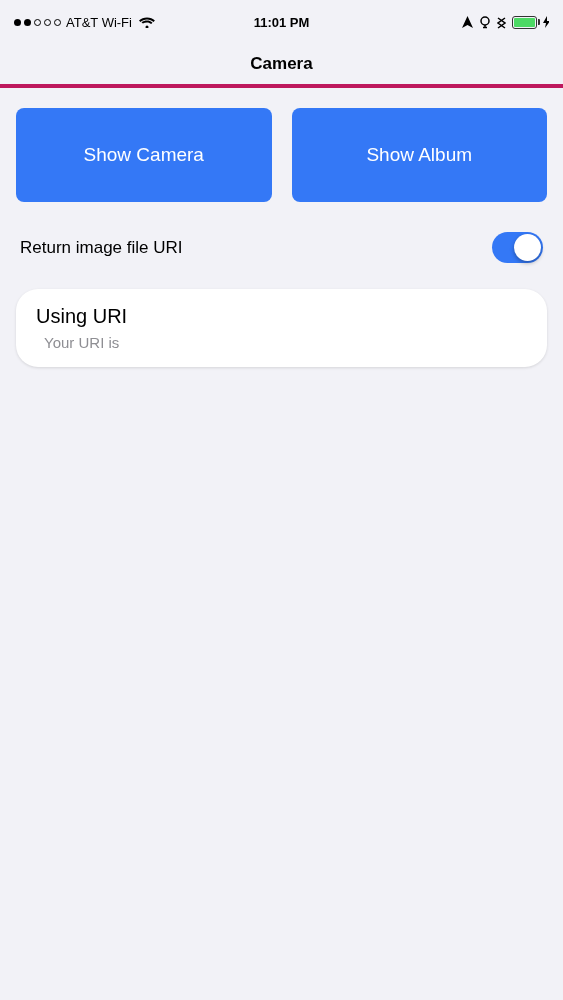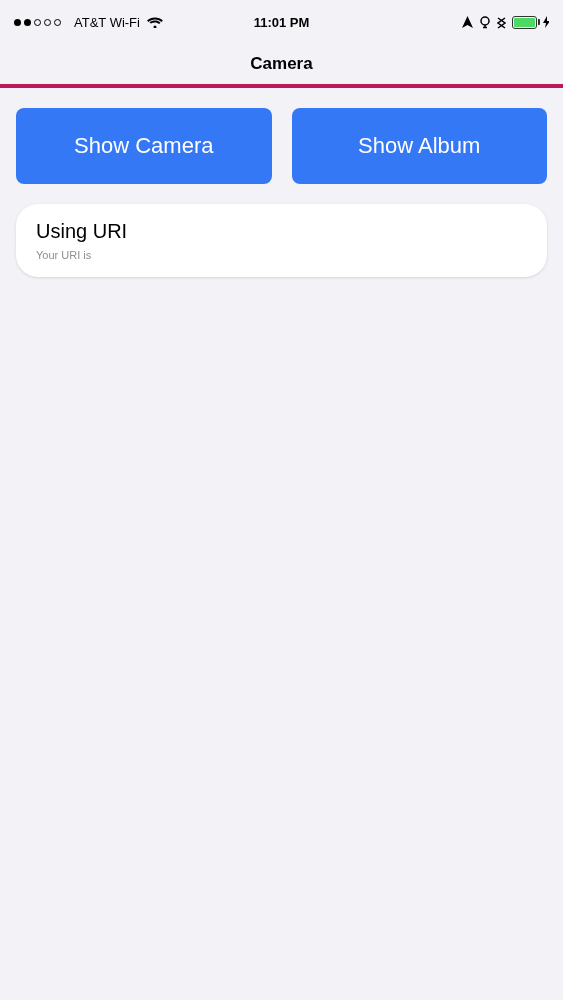--- a/index.html
+++ b/index.html
@@ -48,21 +48,21 @@
 
     .dot.empty {
       background: transparent;
       border: 1.5px solid #000;
     }
 
     .carrier-text {
       font-size: 13px;
       font-weight: 500;
       color: #000;
-      margin-left: 8px;
+      margin-left: 0;
     }
 
     .wifi-icon {
       margin-left: 2px;
     }
 
     .status-center {
       font-size: 13px;
       font-weight: 600;
       color: #000;
@@ -137,25 +137,25 @@
 
     
     .buttons-row {
       display: flex;
       gap: 20px;
       margin-bottom: 20px;
     }
 
     .btn-camera, .btn-album {
       flex: 1;
-      height: 76px;
+      height: 94px;
       background: #3478f6;
       border: none;
       border-radius: 8px;
-      font-size: 22px;
+      font-size: 19px;
       font-weight: 500;
       color: #fff;
       cursor: pointer;
       display: flex;
       align-items: center;
       justify-content: center;
       text-align: right;
     }
 
     
@@ -203,22 +203,23 @@
     }
 
     .card-title {
       font-size: 20px;
       font-weight: 500;
       color: #000;
       margin-bottom: 6px;
     }
 
     .card-subtitle {
-      font-size: 11px;
+      font-size: 15px;
       color: #8e8e93;
+      margin-left: 8px;
     }
   </style>
 </head>
 <body>
 
 <div class="status-bar">
   <div class="status-left">
     <div class="signal-dots">
       <div class="dot"></div>
       <div class="dot"></div>
@@ -270,19 +271,25 @@
   <span class="nav-title">Camera</span>
 </div>
 
 <div class="content">
 
   <div class="buttons-row">
     <button class="btn-camera">Show Camera</button>
     <button class="btn-album">Show Album</button>
   </div>
 
+  <div class="toggle-row">
+    <span class="toggle-label">Return image file URI</span>
+    <div class="toggle-switch">
+      <div class="toggle-thumb"></div>
+    </div>
+  </div>
 
   <div class="card">
     <div class="card-title">Using URI</div>
     <div class="card-subtitle">Your URI is</div>
   </div>
 
 </div>
 
 </body></html>

